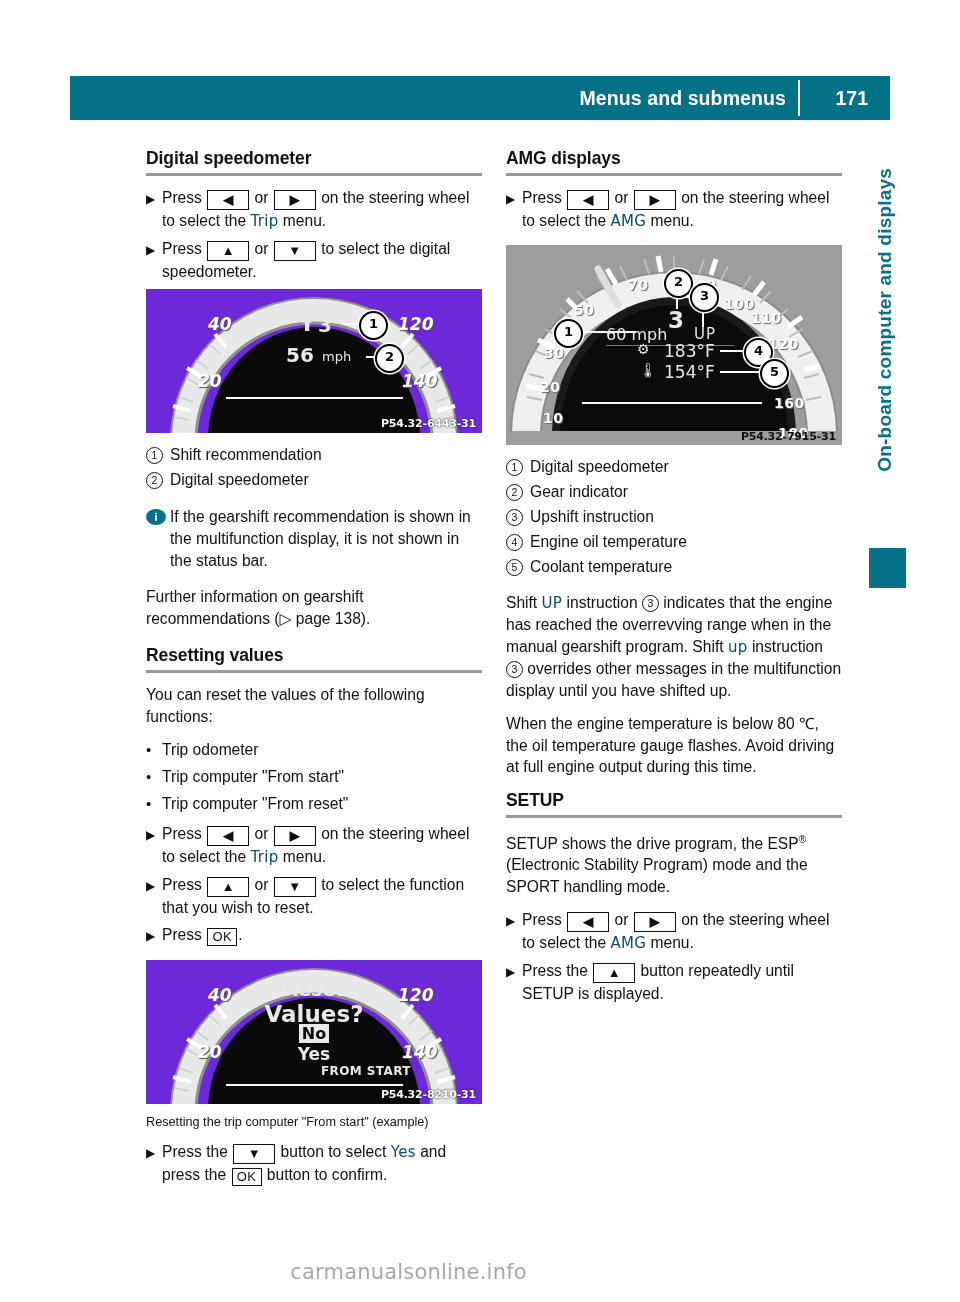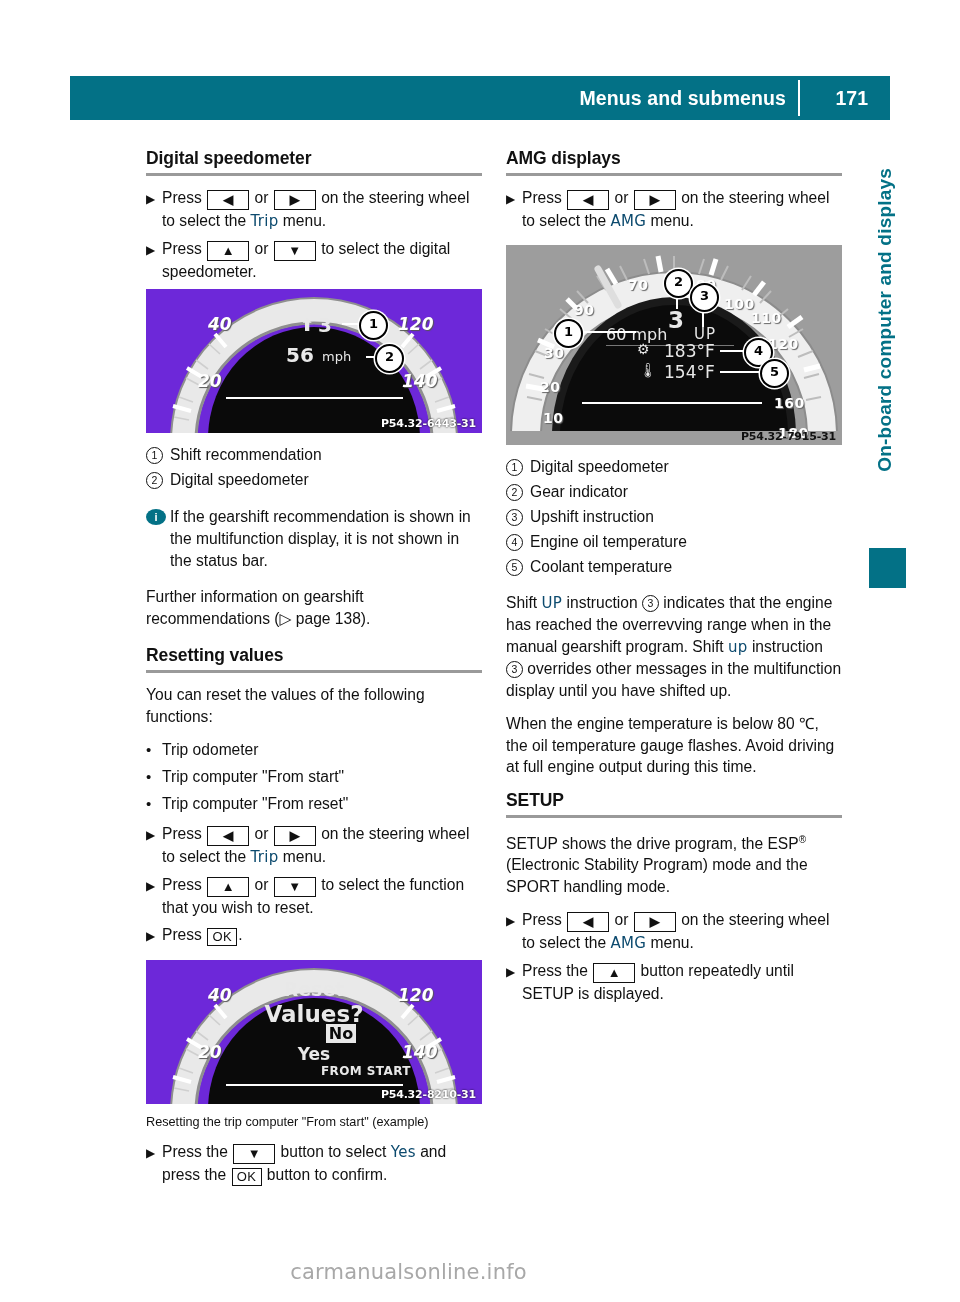--- a/index.html
+++ b/index.html
@@ -319,21 +319,21 @@
         </g>
       </svg>
 
       <div class="dialnum" style="left:62px;top:25px;">40</div>
       <div class="dialnum" style="left:52px;top:82px;">20</div>
       <div class="dialnum" style="left:252px;top:25px;">120</div>
       <div class="dialnum" style="left:256px;top:82px;">140</div>
 
       <div class="lcdtxt" style="left:0;top:18px;width:336px;text-align:center;font-size:19px;font-weight:bold;">Reset</div>
       <div class="lcdtxt" style="left:0;top:41px;width:336px;text-align:center;font-size:23px;font-weight:bold;">Values?</div>
-      <div class="lcdtxt" style="left:0;top:64px;width:336px;text-align:center;font-size:16px;font-weight:bold;margin-left:27px;"><span class="invert">No</span></div>
+      <div class="lcdtxt" style="left:0;top:64px;width:336px;text-align:center;font-size:16px;font-weight:bold;"><span class="invert">No</span></div>
       <div class="lcdtxt" style="left:0;top:84px;width:336px;text-align:center;font-size:17px;font-weight:bold;">Yes</div>
       <div class="lcdtxt" style="left:175px;top:104px;font-size:12px;font-weight:bold;letter-spacing:.4px;">FROM START</div>
       <div class="baseline" style="left:80px;top:124px;width:177px;"></div>
 
       <div class="figcode">P54.32-8210-31</div>
     </div>
 
     <div class="caption">Resetting the trip computer "From start" (example)</div>
 
     <div class="step">
@@ -415,21 +415,21 @@
           </g>
           <ellipse cx="168" cy="190" rx="122" ry="138" fill="#1a1a1a"></ellipse>
           <ellipse cx="168" cy="190" rx="114" ry="130" fill="#0b0b0b"></ellipse>
           <line x1="92" y1="24" x2="112" y2="60" stroke="#dedede" stroke-width="7" stroke-linecap="round"></line>
         </g>
       </svg>
 
       <div class="dialnum amg" style="left:37px;top:165px;">10</div>
       <div class="dialnum amg" style="left:34px;top:134px;">20</div>
       <div class="dialnum amg" style="left:38px;top:100px;">30</div>
-      <div class="dialnum amg" style="left:68px;top:57px;">90</div>
+      <div class="dialnum amg" style="left:68px;top:57px;">50</div>
       <div class="dialnum amg" style="left:122px;top:32px;">70</div>
       <div class="dialnum amg" style="left:190px;top:32px;">80</div>
       <div class="dialnum amg" style="left:218px;top:44px;margin-top:7px;">100</div>
       <div class="dialnum amg" style="left:245px;top:65px;">110</div>
       <div class="dialnum amg" style="left:262px;top:91px;">120</div>
       <div class="dialnum amg" style="left:268px;top:150px;">160</div>
       <div class="dialnum amg" style="left:272px;top:180px;">180</div>
 
       <div class="lcdtxt" style="left:100px;top:80px;font-size:16px;">60 mph</div>
       <div class="lcdtxt" style="left:162px;top:62px;font-size:23px;font-weight:bold;">3</div>

